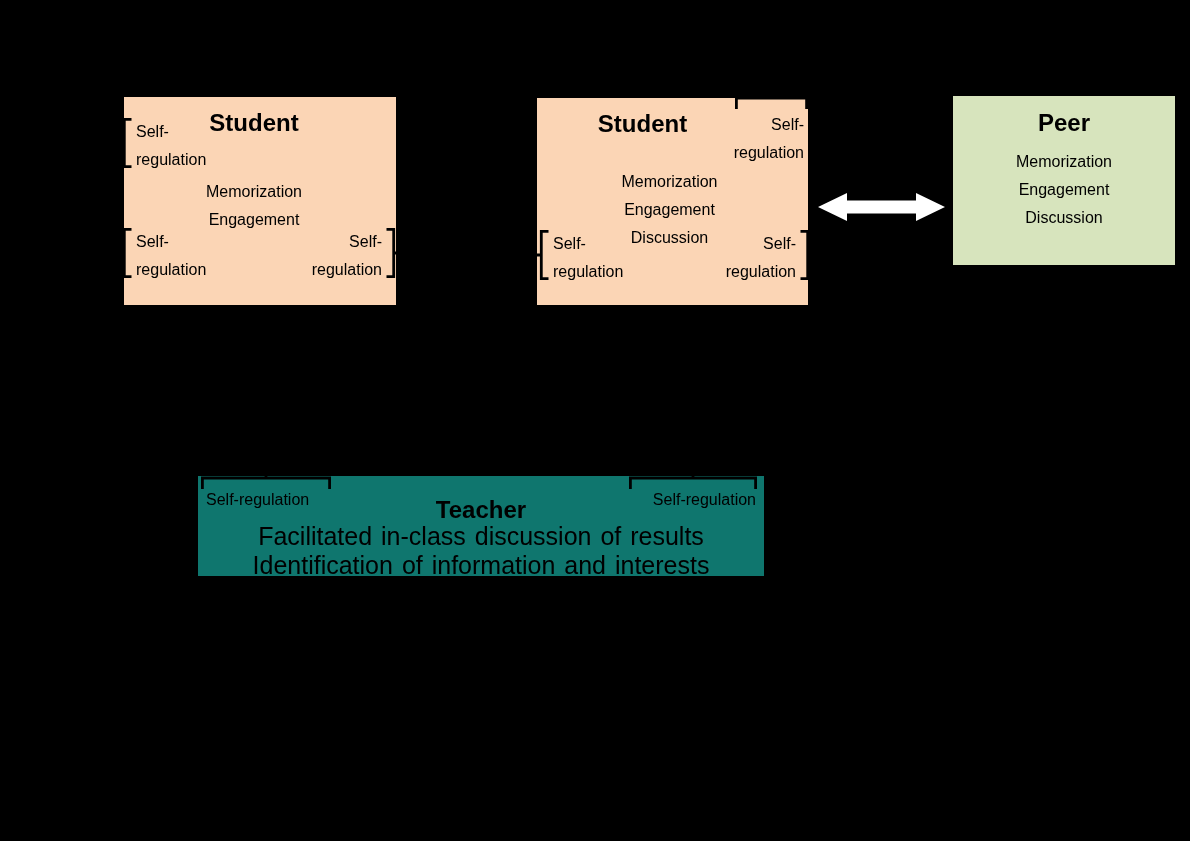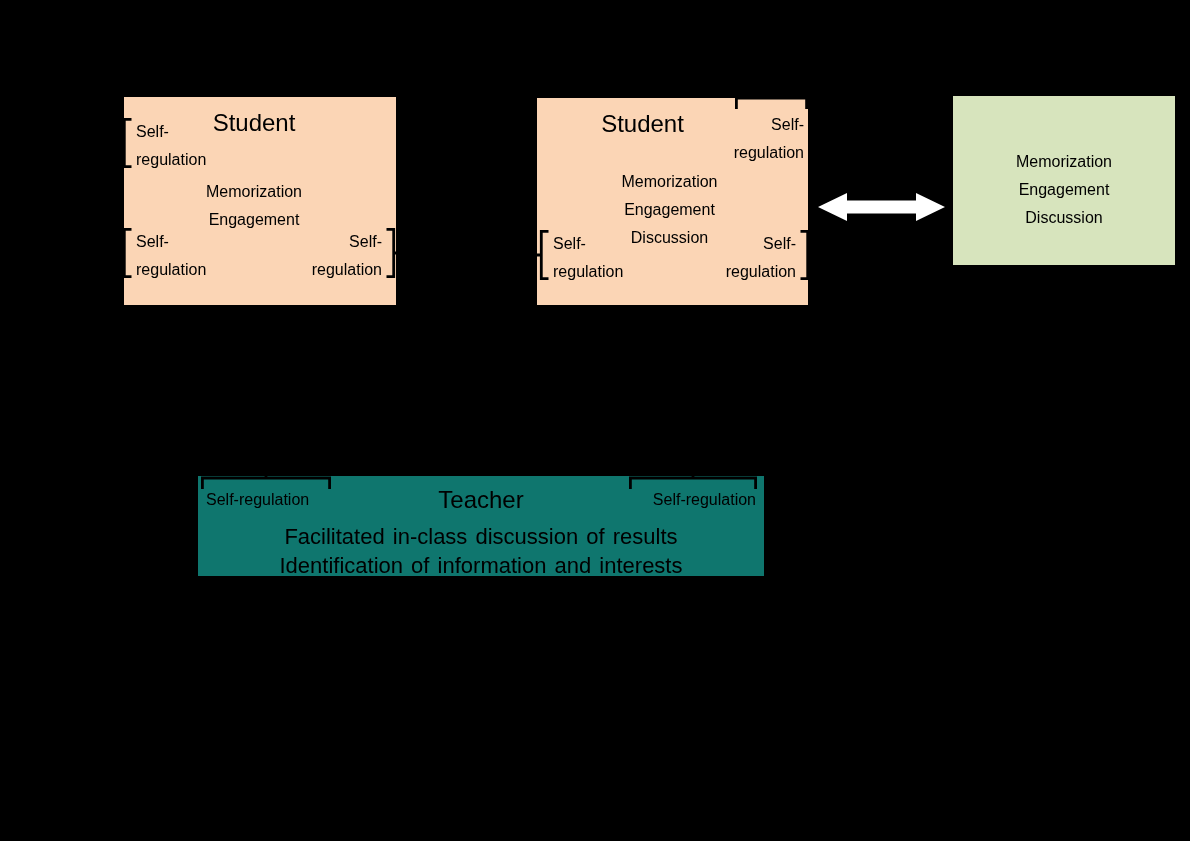--- a/index.html
+++ b/index.html
@@ -1,31 +1,31 @@
 <!DOCTYPE html>
 <html><head>
 <meta charset="utf-8">
 <style>
   html,body{margin:0;padding:0;background:#000;}
   #canvas{
     position:relative;width:1190px;height:841px;background:#000;overflow:hidden;
     font-family:"Liberation Sans",sans-serif;color:#000;
   }
   .box{position:absolute;box-sizing:border-box;}
-  .title{font-size:24px;font-weight:normal;line-height:28px;white-space:nowrap;}
+  .title{font-size:24px;font-weight:bold;line-height:28px;white-space:nowrap;}
   .label{font-size:16px;line-height:28px;white-space:nowrap;}
   .centered{position:absolute;left:0;right:0;text-align:center;}
   .stack div{white-space:nowrap;}
   .brace-group{position:absolute;display:flex;align-items:flex-start;}
   .brace-group svg{flex:0 0 auto;display:block;}
   .gap-l{margin-left:3px;}
   .gap-r{margin-right:3px;}
   .right-text{text-align:right;}
   .abs{position:absolute;}
-  .actions{font-size:22px;line-height:29px;word-spacing:2px;}
+  .actions{font-size:25px;line-height:29px;word-spacing:2px;}
   svg{display:block;}
 </style>
 </head>
 <body>
 
 <div id="canvas" style="background-color: rgb(0, 0, 0);">
 
   <div class="box" style="left: 124px; top: 97px; width: 272px; height: 208px; background-color: rgb(251, 213, 181);">
 
     <div class="centered title" style="top:12px;transform:translateX(-6px);">Student</div>
@@ -105,35 +105,36 @@
     </div>
   </div>
 
   <div class="abs" style="left:818px;top:192px;">
     <svg width="127" height="30" viewBox="0 0 127 30">
       <polygon points="0,15 29,1 29,8.5 98,8.5 98,1 127,15 98,29 98,21.5 29,21.5 29,29" fill="#FFFFFF"></polygon>
     </svg>
   </div>
 
   <div class="box" style="left: 953px; top: 96px; width: 222px; height: 169px; background-color: rgb(215, 228, 189);">
+    <div class="centered title" style="top:13px;">Peer</div>
     <div class="centered label stack" style="top:52px;">
       <div>Memorization</div>
       <div>Engagement</div>
       <div>Discussion</div>
     </div>
   </div>
 
   <div class="box" style="left: 186px; top: 476px; width: 566px; height: 100px; background-color: #0f766e; margin-left: 12px;">
 
     <svg class="abs" style="left:3px;top:-11px;" width="130" height="26" viewBox="0 0 130 26">
       <path d="M1.4 24 V13 H128.6 V24 M65 13 V1" fill="none" stroke="#000" stroke-width="2.8"></path>
     </svg>
     <div class="abs label" style="left:8px;top:10px;">Self-regulation</div>
 
-    <div class="centered title" style="top:10px;">Teacher</div>
+    <div class="centered title" style="top:20px;">Teacher</div>
 
     <div class="abs label" style="right:8px;top:10px;">Self-regulation</div>
     <svg class="abs" style="right:7px;top:-11px;" width="128" height="26" viewBox="0 0 128 26">
       <path d="M1.4 24 V13 H126.6 V24 M64 13 V1" fill="none" stroke="#000" stroke-width="2.8"></path>
     </svg>
 
     <div class="centered actions stack" style="top:46px;">
       <div>Facilitated in-class discussion of results</div>
       <div>Identification of information and interests</div>
     </div>

